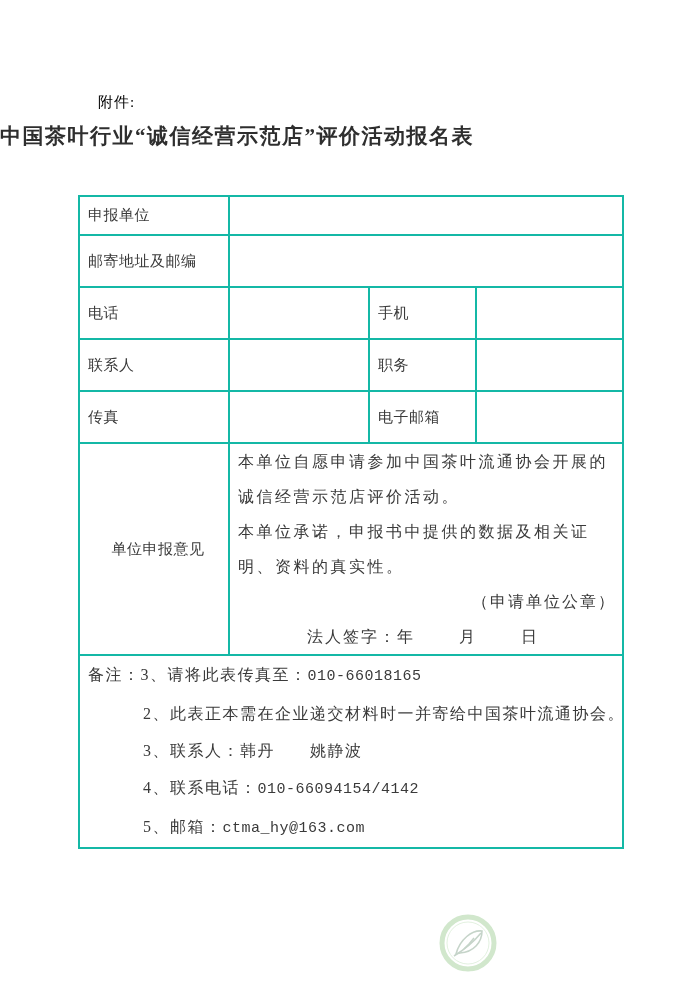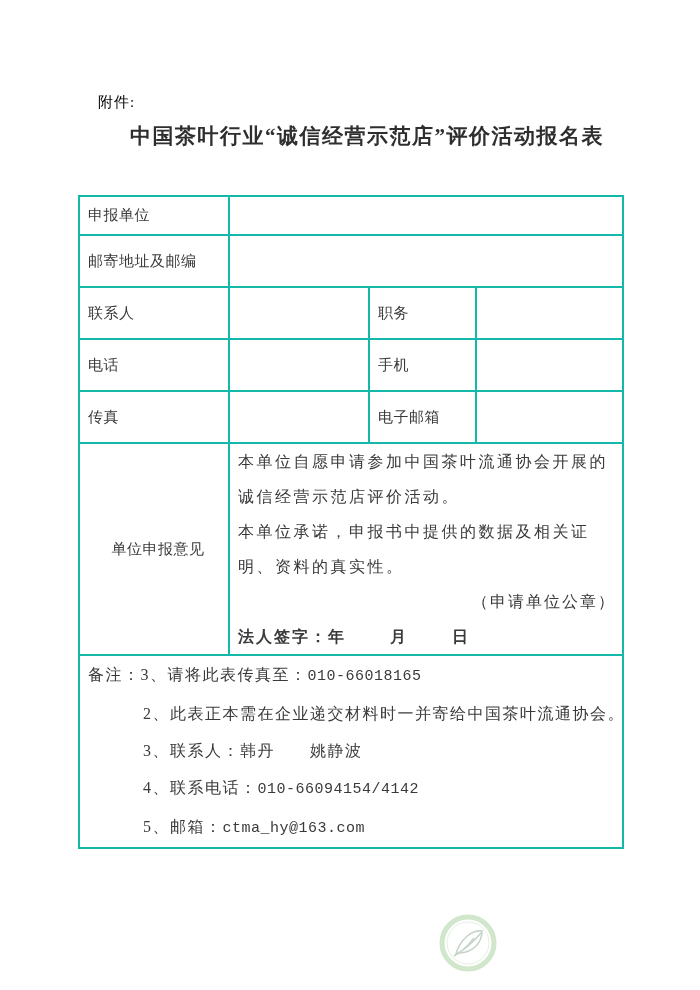--- a/index.html
+++ b/index.html
@@ -10,42 +10,42 @@
     font-family:"Liberation Serif","DejaVu Serif",serif;
     color:#333333;
     overflow:hidden;
   }
   .attachment{
     position:absolute;left:98px;top:93px;
     font-size:15px;letter-spacing:1px;color:#000000;
   }
   .title{
     position:absolute;left:0;top:122px;width:604px;
-    text-align:right;font-size:21px;font-weight:bold;
+    text-align:left;font-size:21px;font-weight:bold;
     letter-spacing:1.5px;color:#2e2e2e;
   }
   table.form{
     position:absolute;left:78px;top:195px;
     width:544px;border-collapse:collapse;table-layout:fixed;
   }
   table.form td{
     border:2px solid #14b8a6;
     font-size:15px;letter-spacing:0.5px;
     color:#3a3a3a;vertical-align:middle;
     padding:0 0 0 8px;
   }
   tr.r{height:52px;}
   tr.r1{height:39px;}
   tr.opinion-row{height:212px;}
   tr.remarks-row{height:186px;}
   td.opinion-label{text-align:center;padding:0;}
   td.opinion-cell{vertical-align:top;padding:6px 8px 0 8px;border-radius:15px;}
   .op-p{margin:0;font-size:16px;line-height:35px;letter-spacing:2.5px;color:#3a3a3a;}
   .seal-line{margin:0;font-size:16px;line-height:35px;letter-spacing:2px;text-align:right;padding-right:6px;}
-  .sign-line{display:flex;justify-content:flex-start;align-items:center;font-size:16px;line-height:35px;letter-spacing:2px;font-weight:bold;}
+  .sign-line{display:flex;justify-content:center;align-items:center;font-size:16px;line-height:35px;letter-spacing:2px;}
   .date-group{display:flex;gap:44px;padding-right:14px;}
   td.remarks-cell{vertical-align:top;padding:6px 6px 0 8px;}
   .remark-line{font-size:16px;line-height:37px;letter-spacing:1.5px;white-space:nowrap;color:#3a3a3a;}
   .remark-line.indent{padding-left:55px;}
   .ascii{font-family:Liberation Mono, monospace;font-size:15px;letter-spacing:0.5px;}
   .watermark{position:absolute;left:436px;top:911px;width:64px;height:64px;opacity:0.85;}
 </style>
 </head>
 <body>
 
@@ -65,29 +65,29 @@
     <tbody>
         <tr class="r r1">
       <td>申报单位</td>
       <td colspan="3"></td>
     </tr>
     <tr class="r">
       <td>邮寄地址及邮编</td>
       <td colspan="3"></td>
     </tr>
     <tr class="r">
+      <td>电话</td>
+      <td></td>
+      <td>手机</td>
+      <td></td>
+    </tr>
+    <tr class="r">
       <td>联系人</td>
       <td></td>
       <td>职务</td>
-      <td></td>
-    </tr>
-    <tr class="r">
-      <td>电话</td>
-      <td></td>
-      <td>手机</td>
       <td></td>
     </tr>
     <tr class="r">
       <td>传真</td>
       <td></td>
       <td>电子邮箱</td>
       <td></td>
     </tr>
     <tr class="opinion-row">
       <td class="opinion-label">单位申报意见</td>

